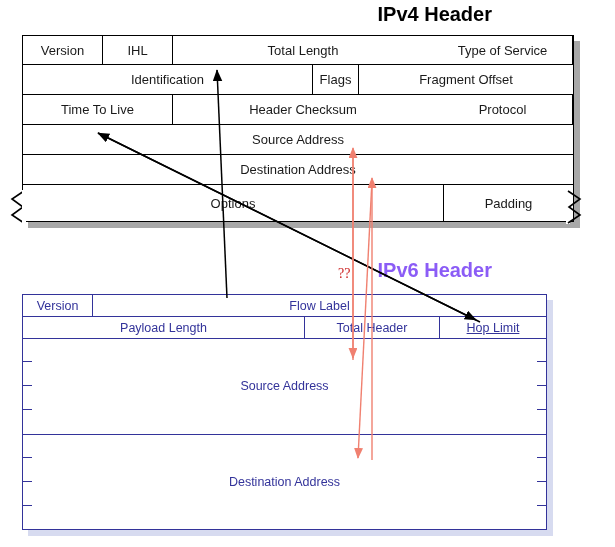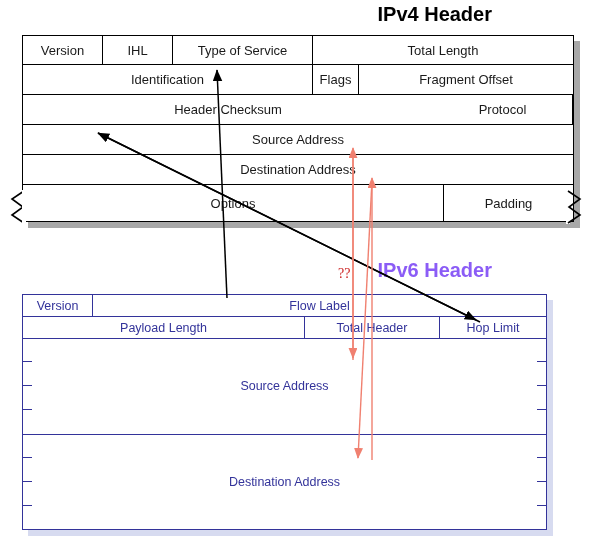--- a/index.html
+++ b/index.html
@@ -184,41 +184,44 @@
 
   <div class="hdr-table" id="ipv4-table" style="z-index:2;">
 
     <div class="row" style="top:0px;height:29px;width:100%;">
       <div class="cell" style="width:80px;">
         <span>Version</span>
       </div>
       <div class="cell" style="width:70px;">
         <span>IHL</span>
       </div>
+      <div class="cell endcell" style="flex:1;">
+        <span>Total Length</span>
+      </div>
       <div class="cell" style="width:140px;">
         <span>Type of Service</span>
-      </div>
-      <div class="cell endcell" style="flex:1;">
-        <span>Total Length</span>
       </div>
     </div>
 
     <div class="row" style="top:29px;height:30px;width:100%;">
       <div class="cell" style="width:290px;">
         <span>Identification</span>
       </div>
       <div class="cell" style="width:46px;">
         <span>Flags</span>
       </div>
       <div class="cell endcell" style="flex:1;text-align:center;">
         <span>Fragment Offset</span>
       </div>
     </div>
 
     <div class="row" style="top:59px;height:30px;width:100%;">
+      <div class="cell" style="width:150px;">
+        <span>Time To Live</span>
+      </div>
       <div class="cell endcell" style="flex:1;">
         <span>Header Checksum</span>
       </div>
       <div class="cell" style="width:140px;">
         <span>Protocol</span>
       </div>
     </div>
 
     <div class="row" style="top:89px;height:30px;width:100%;">
       <div class="cell endcell" style="flex:1;">
@@ -266,21 +269,21 @@
       </div>
     </div>
 
     <div class="row" style="top:22px;height:22px;width:100%;">
       <div class="cell" style="width:282px;">
         <span>Payload Length</span>
       </div>
       <div class="cell" style="width:135px;">
         <span>Total Header</span>
       </div>
-      <div class="cell endcell" style="flex:1;">
+      <div class="cell endcell" style="flex:1;text-decoration:underline;">
         <span>Hop Limit</span>
       </div>
     </div>
 
     <div class="row" style="top:44px;height:96px;width:100%;">
       <div class="cell endcell" style="flex:1;position:relative;">
         <span class="addr-label" style="top:40px;">Source Address</span>
 
         <span class="tick" style="left:0px;top:22px;"></span>
         <span class="tick" style="left:0px;top:46px;"></span>

